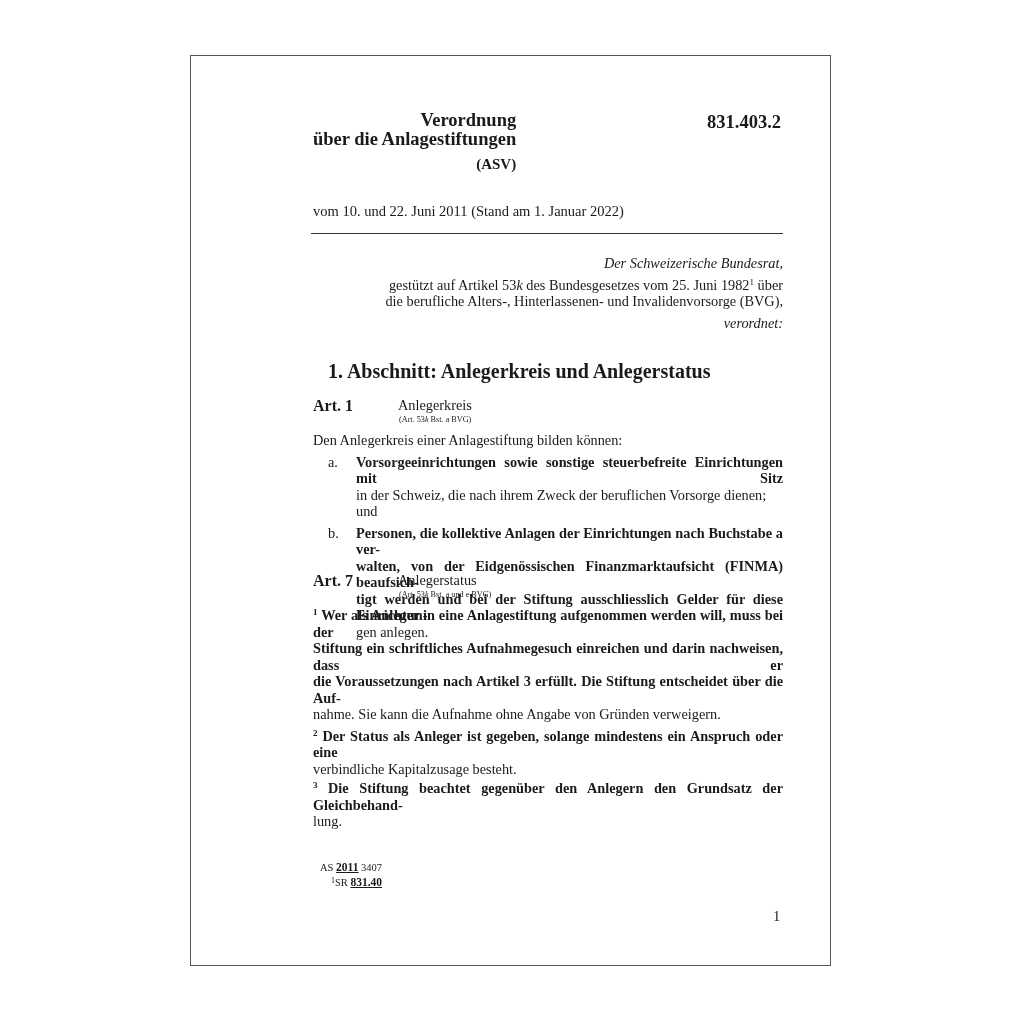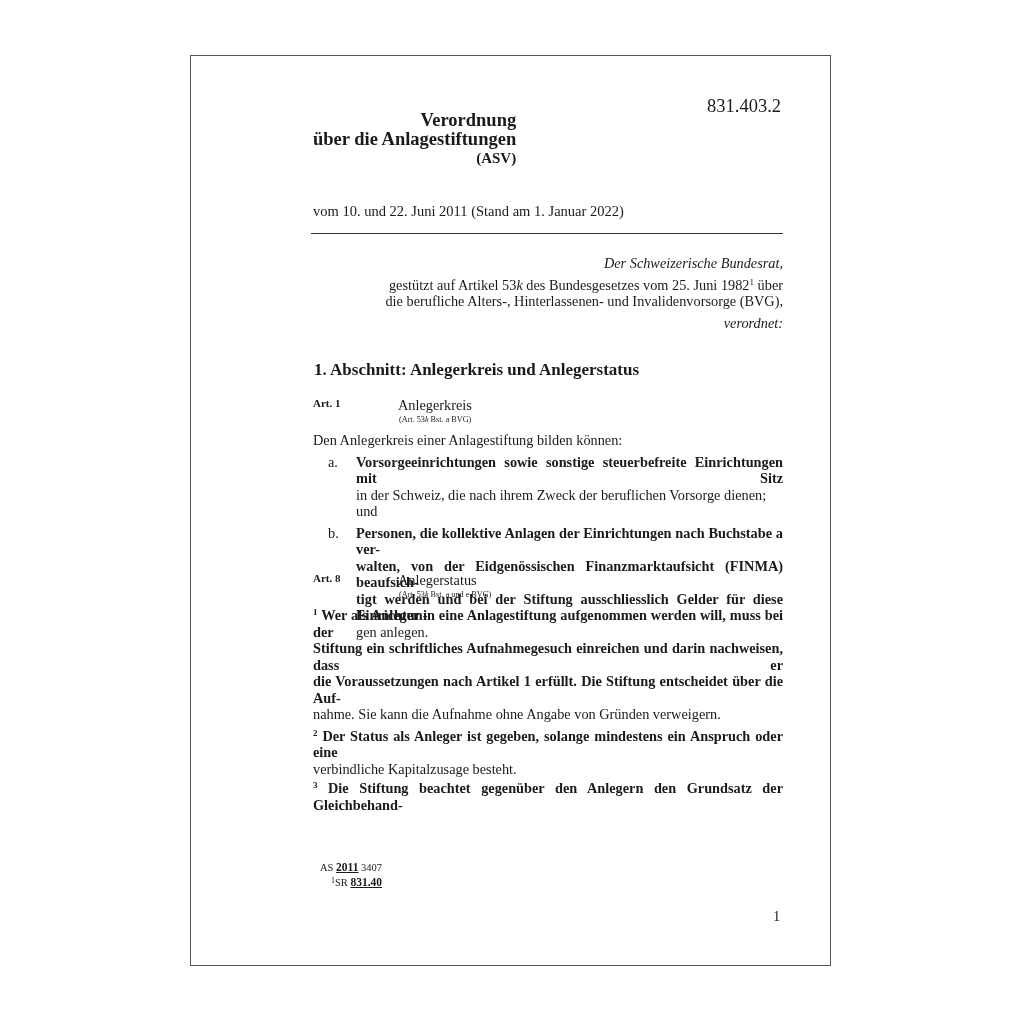--- a/index.html
+++ b/index.html
@@ -19,50 +19,50 @@
     box-sizing: border-box;
     background: #fff;
   }
   .abs { position: absolute; text-align: right; }
   .title-block {
     left: 313px; top: 111px;
     font-weight: bold;
     font-size: 18.5px;
     line-height: 19px;
   }
-  .title-block .asv { font-size: 15px; line-height: 18px; }
+  .title-block .asv { font-size: 15px; margin-top: 6px; line-height: 18px; }
   .sr-number {
-    right: 243px; top: 96px;
-    font-weight: normal; font-size: 18.5px;
+    right: 243px; top: 112px;
+    font-weight: bold; font-size: 18.5px;
   }
   .date-line {
     left: 313px; top: 203px;
     font-size: 14.5px;
   }
   .hr {
     left: 311px; top: 233px;
     width: 472px; height: 0;
     border-top: 1.5px solid #333;
   }
   .body-text { font-size: 14.3px; line-height: 16.5px; }
   .preamble { left: 313px; top: 255px; width: 470px; }
   .preamble p { margin: 0; }
   .preamble .it { font-style: italic; margin-left: 35px; }
   .preamble .gap { margin-top: 5px; }
   sup { font-size: 9px; vertical-align: 5px; line-height: 0; }
   .section-heading {
-    left: 314px; top: 360px;
-    font-weight: bold; font-size: 17px;
+    left: 328px; top: 360px;
+    font-weight: bold; font-size: 20px;
   }
   .art-head {
     left: 313px; width: 470px;
   }
   .art-num {
     position: absolute; left: 0; top: 0;
-    font-weight: bold; font-size: 11px;
+    font-weight: bold; font-size: 16px;
   }
   .art-title {
     position: absolute; left: 85px; top: 0;
     font-size: 14.3px;
     text-align: right;
   }
   .art-ref {
     position: absolute; left: 86px; top: 18px;
     font-size: 8.2px; white-space: nowrap;
   }
@@ -129,38 +129,39 @@
   <div class="list-item" style="margin-top:5px;">
     <span class="list-letter">b.</span>
     <span class="justify-line">Personen, die kollektive Anlagen der Einrichtungen nach Buchstabe a ver-</span>
     <span class="justify-line">walten, von der Eidgenössischen Finanzmarktaufsicht (FINMA) beaufsich-</span>
     <span class="justify-line">tigt werden und bei der Stiftung ausschliesslich Gelder für diese Einrichtun-</span>
     <span class="last-line">gen anlegen.</span>
   </div>
 </div>
 
 <div class="abs art-head" style="top:572px;">
-  <span class="art-num">Art. 8</span>
+  <span class="art-num">Art. 7</span>
   <span class="art-title">Anlegerstatus</span>
   <span class="art-ref"><span>(Art. 53</span><i>k</i><span> Bst. a und e BVG)</span></span>
 </div>
 
 <div class="abs para body-text" style="top:607px;">
   <div>
     <span class="justify-line"><sup>1</sup> <span>Wer als Anleger in eine Anlagestiftung aufgenommen werden will, muss bei der</span></span>
     <span class="justify-line">Stiftung ein schriftliches Aufnahmegesuch einreichen und darin nachweisen, dass er</span>
-    <span class="justify-line">die Voraussetzungen nach Artikel 1 erfüllt. Die Stiftung entscheidet über die Auf-</span>
+    <span class="justify-line">die Voraussetzungen nach Artikel 3 erfüllt. Die Stiftung entscheidet über die Auf-</span>
     <span class="last-line">nahme. Sie kann die Aufnahme ohne Angabe von Gründen verweigern.</span>
   </div>
   <div style="margin-top:5px;">
     <span class="justify-line"><sup>2</sup> <span>Der Status als Anleger ist gegeben, solange mindestens ein Anspruch oder eine</span></span>
     <span class="last-line">verbindliche Kapitalzusage besteht.</span>
   </div>
   <div style="margin-top:3px;">
     <span class="justify-line"><sup>3</sup> <span>Die Stiftung beachtet gegenüber den Anlegern den Grundsatz der Gleichbehand-</span></span>
+    <span class="last-line">lung.</span>
   </div>
 </div>
 
 <div class="abs footnotes">
   <div><span>AS </span><span class="b">2011</span><span> 3407</span></div>
   <div><span class="fn-num">1</span><span>SR </span><span class="b">831.40</span></div>
 </div>
 
 <div class="abs page-num">1</div>
 

